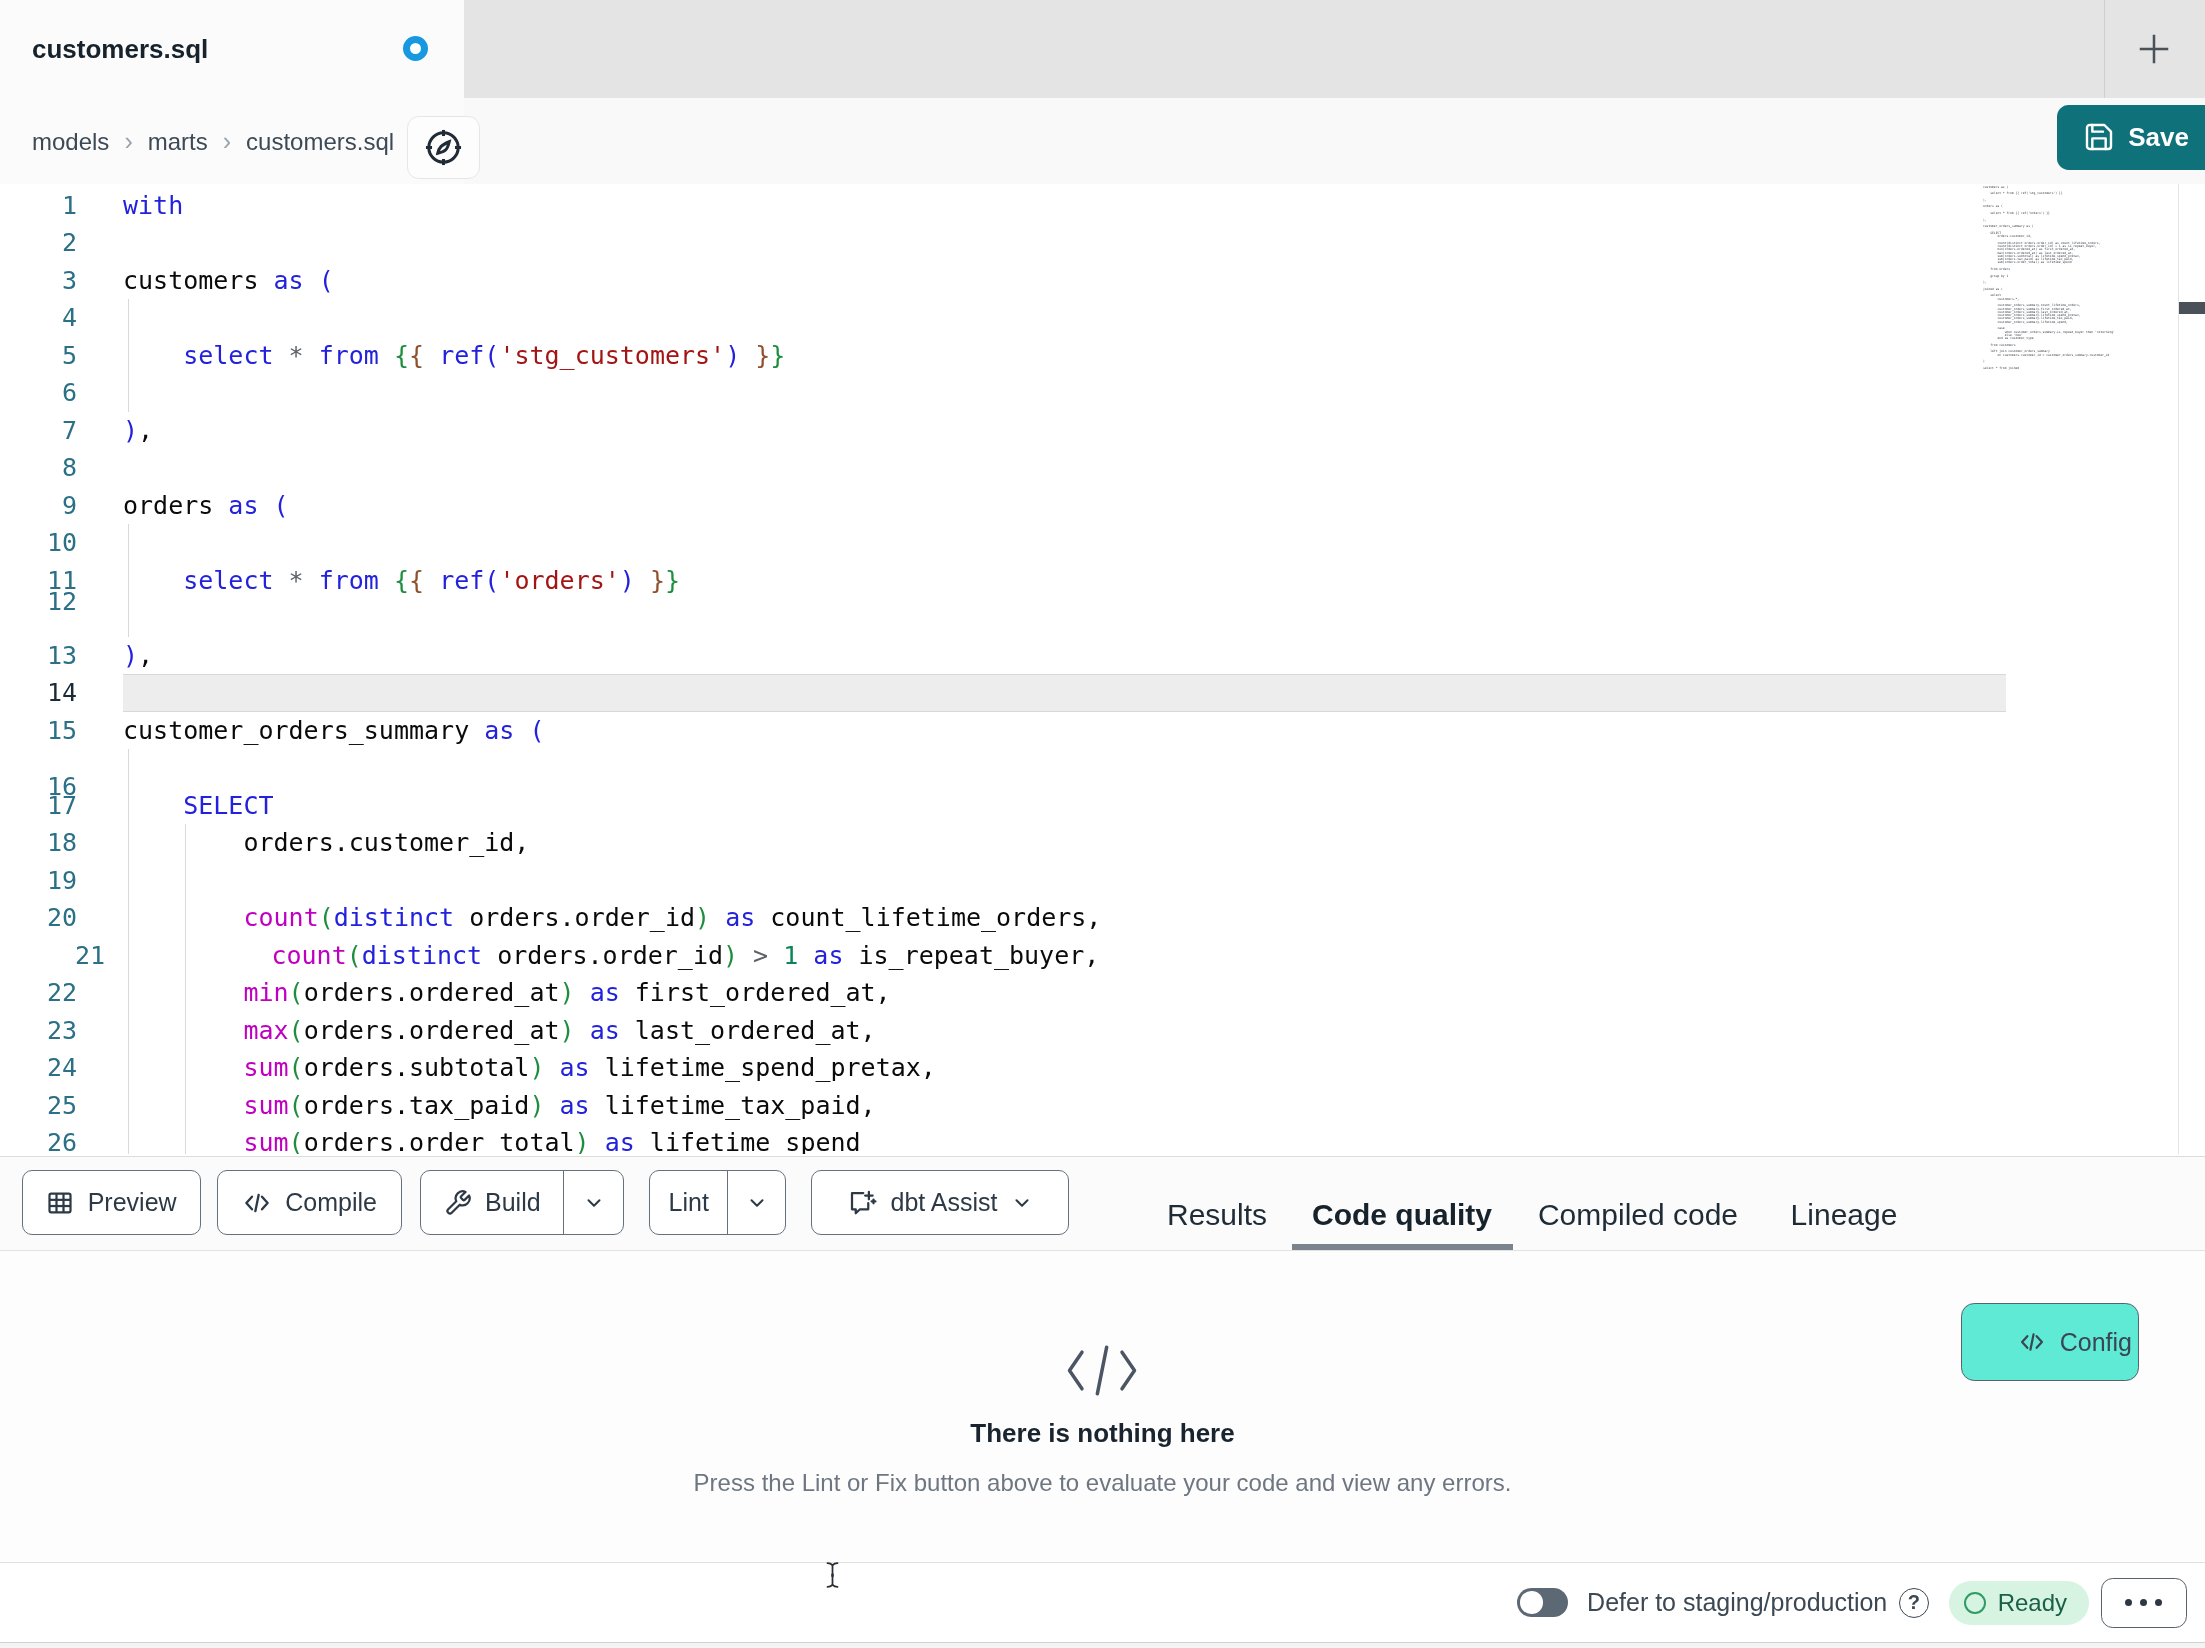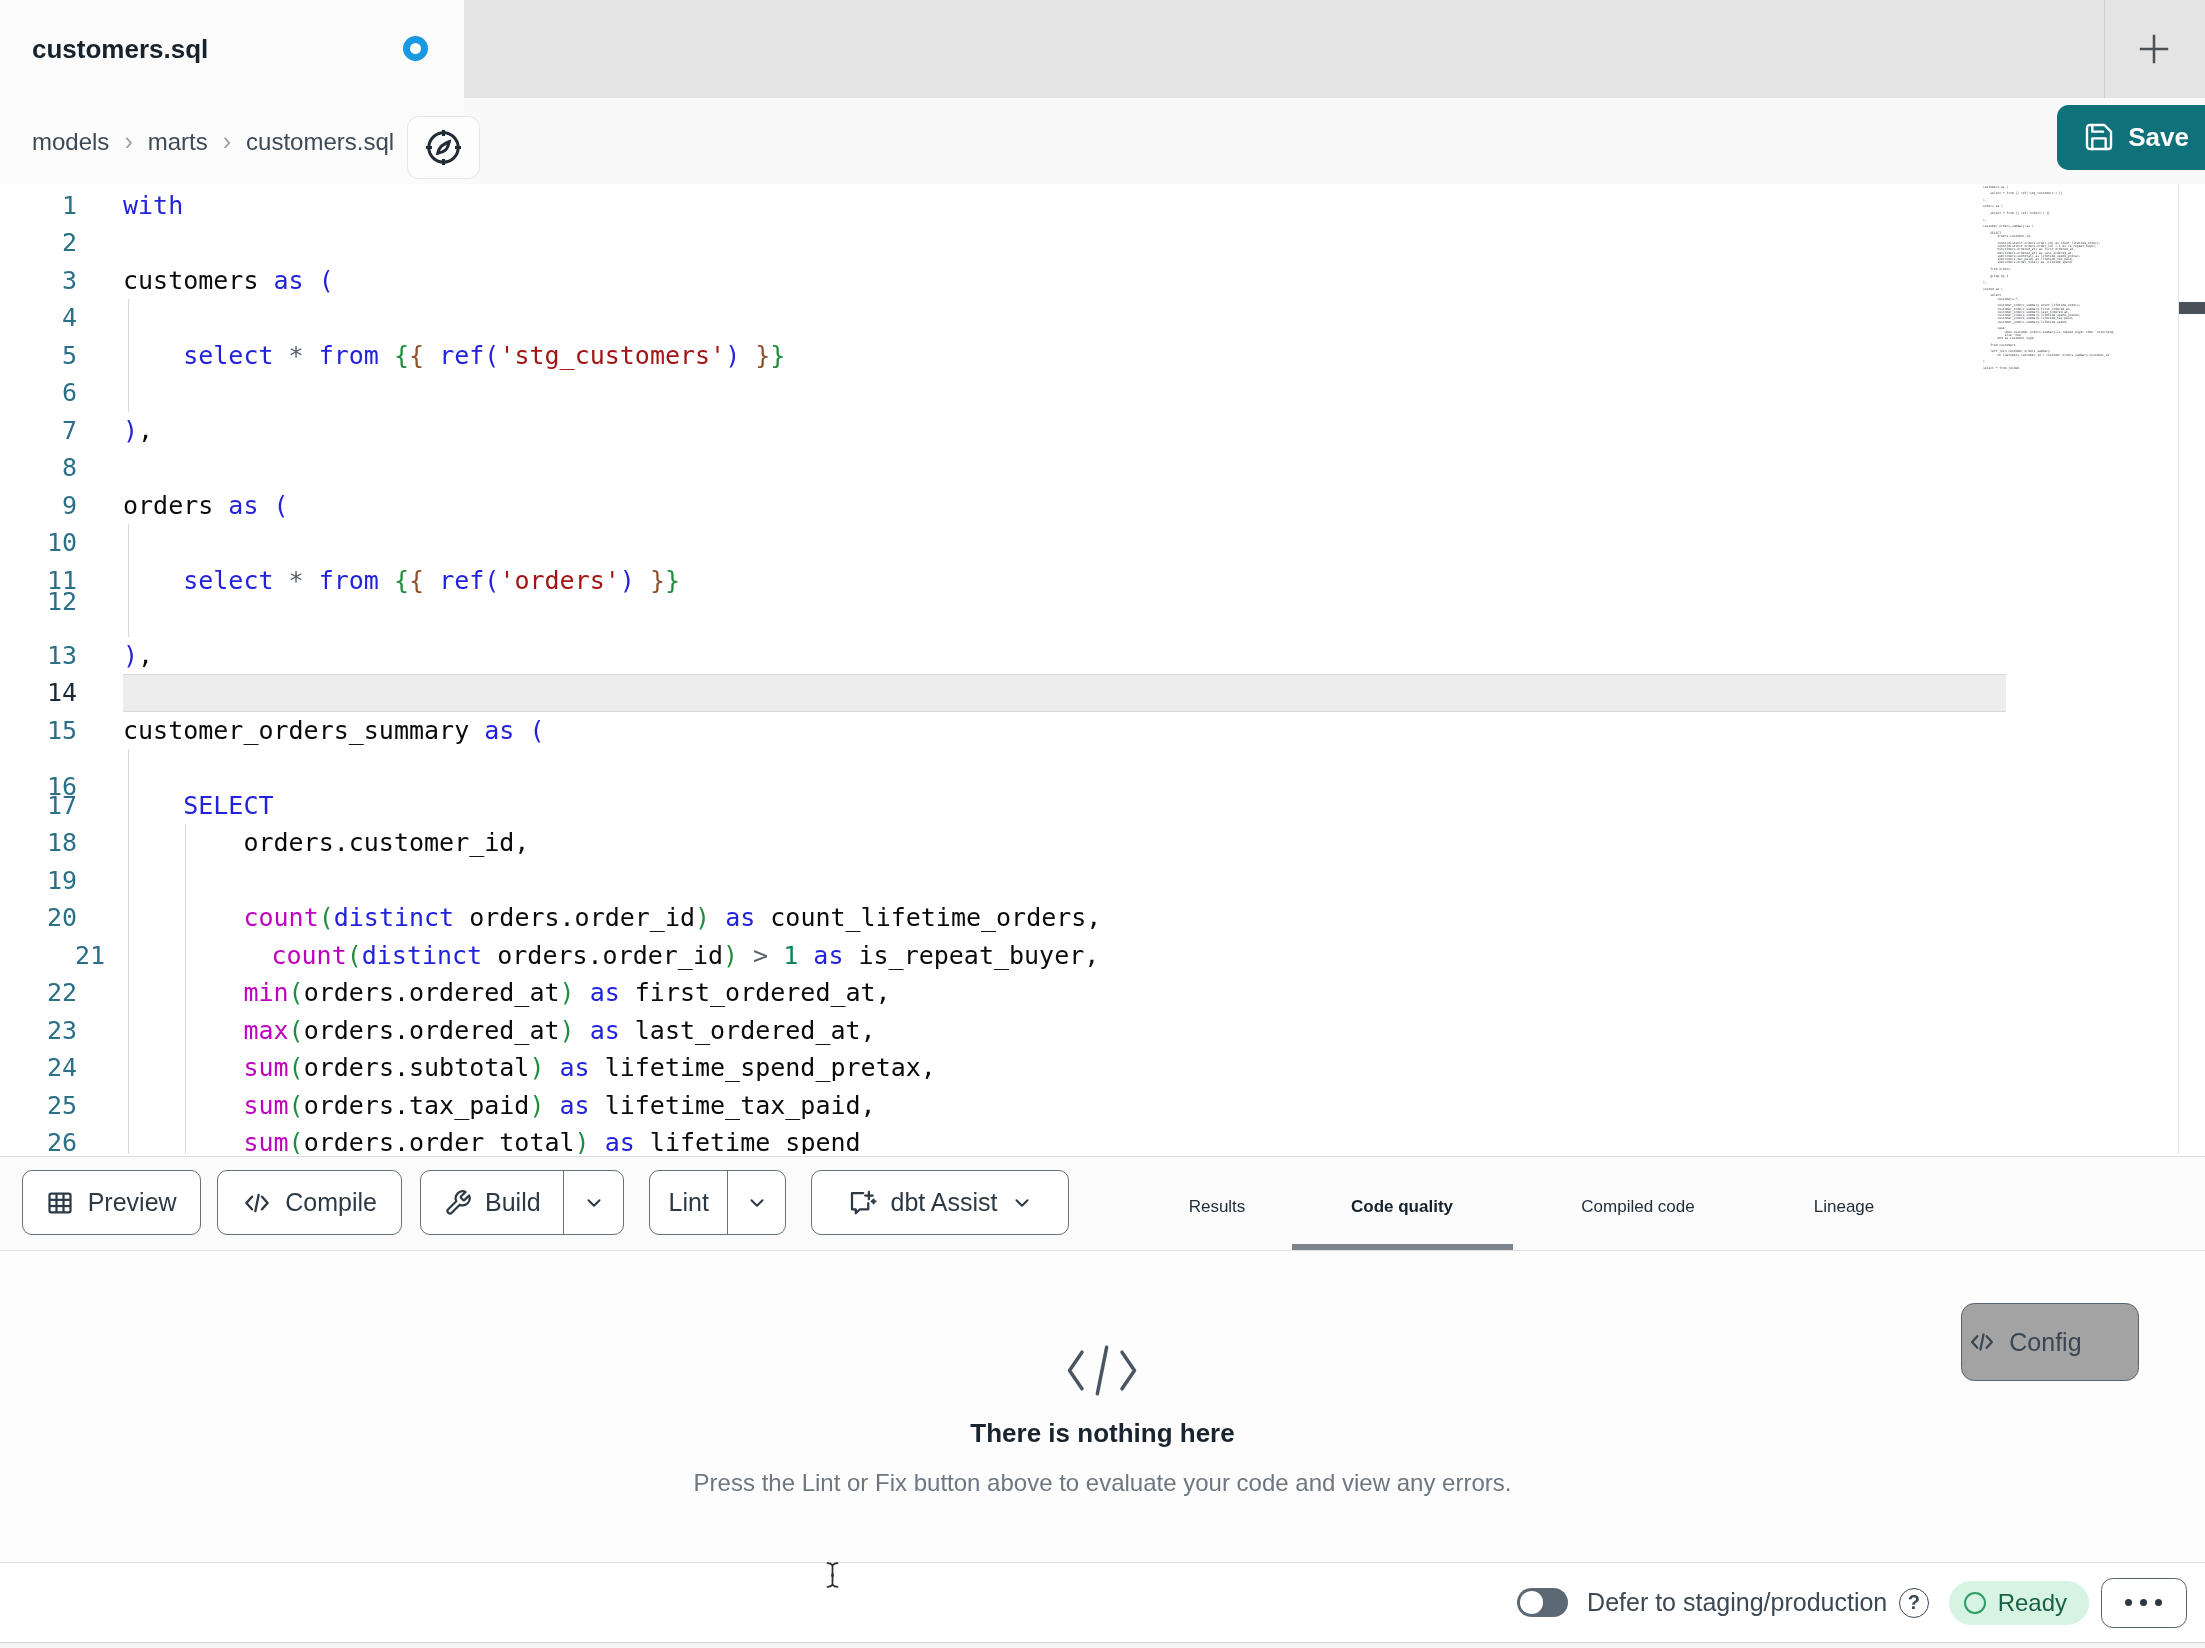--- a/index.html
+++ b/index.html
@@ -56,29 +56,29 @@
   .tk-b1{color:var(--syn-bracket-1)} .tk-bg{color:var(--syn-bracket-2)} .tk-bb{color:var(--syn-bracket-3)}
   .iguide{position:absolute;width:0.8px;background:#d9d9d9;}
   .minimap{position:absolute;left:1983px;top:-5px;width:195px;margin:0;font-family:"DejaVu Sans Mono",monospace;font-size:3px;line-height:3.3px;white-space:pre;color:#3c4148;overflow:hidden;}
   .scroll-sep{position:absolute;left:2178px;top:0;width:0.8px;height:970px;background:#e4e4e4;}
   .scroll-thumb{position:absolute;left:2179px;top:118px;width:27px;height:11.7px;background:#4a5158;}
   
   .toolbar{position:absolute;left:0;top:1156px;width:2205px;height:95px;background:#fbfbfb;border-top:0.8px solid #dcdcdc;border-bottom:0.8px solid #e2e2e2;}
   .tbtn{position:absolute;top:13.3px;height:65px;background:#ffffff;border:1.7px solid #66707b;border-radius:10px;display:flex;align-items:center;justify-content:center;gap:13.3px;font-size:25px;color:#2d3a46;padding:0;}
   .tbtn .seg{display:flex;align-items:center;justify-content:center;gap:13.3px;height:100%;}
   .tbtn .chev-seg{border-left:1.7px solid #66707b;height:100%;display:flex;align-items:center;justify-content:center;}
-  .ptab{position:absolute;top:4px;height:92px;display:flex;align-items:center;font-size:17px;color:#1f2b37;transform:translateX(-50%);background:none;border:none;font-family:inherit;}
+  .ptab{position:absolute;top:12px;height:92px;display:flex;align-items:center;font-size:30px;color:#1f2b37;transform:translateX(-50%);background:none;border:none;font-family:inherit;}
   .ptab.active{font-weight:700;color:#16222c;}
   .tab-underline{position:absolute;left:1292px;top:87px;width:221px;height:5.8px;background:var(--tab-underline);}
   
   .panel{position:absolute;left:0;top:1251px;width:2205px;height:310px;background:#fdfdfd;}
   .empty-icon{position:absolute;left:1102px;top:88px;transform:translateX(-50%);color:#4b5563;}
   .empty-title{position:absolute;left:0;width:100%;top:167px;font-size:26px;font-weight:700;color:#19242e;text-align:center;}
   .empty-desc{position:absolute;left:0;width:100%;top:218px;font-size:24px;color:#6e7781;text-align:center;}
-  .config-btn{position:absolute;left:1961px;top:52px;width:178px;height:78px;background:#a3a3a3;border:1.7px solid #58626c;border-radius:13.3px;display:flex;align-items:center;justify-content:flex-start;gap:13.3px;font-size:25px;color:#3a4654;}
+  .config-btn{position:absolute;left:1961px;top:52px;width:178px;height:78px;background:#5eead4;border:1.7px solid #58626c;border-radius:13.3px;display:flex;align-items:center;justify-content:flex-end;gap:13.3px;font-size:25px;color:#3a4654;}
   
   .statusbar{position:absolute;left:0;top:1562px;width:2205px;height:80px;background:#ffffff;border-top:0.8px solid #e0e0e0;display:flex;align-items:center;justify-content:flex-end;padding-right:18.3px;}
   .toggle{width:51px;height:29px;border-radius:15px;background:var(--toggle-off);position:relative;border:none;}
   .toggle .knob{position:absolute;left:3.3px;top:3.3px;width:22.5px;height:22.5px;border-radius:50%;background:#ffffff;}
   .defer-label{margin-left:19px;font-size:25px;color:#3c4854;}
   .help{margin-left:11.7px;width:30px;height:30px;border-radius:50%;border:1.7px solid #3c4854;color:#3c4854;font-size:20px;font-weight:700;display:flex;align-items:center;justify-content:center;background:none;}
   .ready{margin-left:20px;height:44px;padding:0 22px 0 15px;border-radius:22.5px;background:var(--ready-bg);display:flex;align-items:center;gap:11.7px;font-size:24px;color:var(--ready-text);}
   .ready .ring{width:22px;height:22px;border-radius:50%;border:2.5px solid #2f9c66;background:transparent;}
   .more-btn{margin-left:11.7px;width:86px;height:50px;background:#fff;border:1.7px solid #58626c;border-radius:11.7px;display:flex;align-items:center;justify-content:center;gap:7.5px;color:#2d3843;}
   .more-btn i{width:7.5px;height:7.5px;border-radius:50%;background:#2d3843;}

